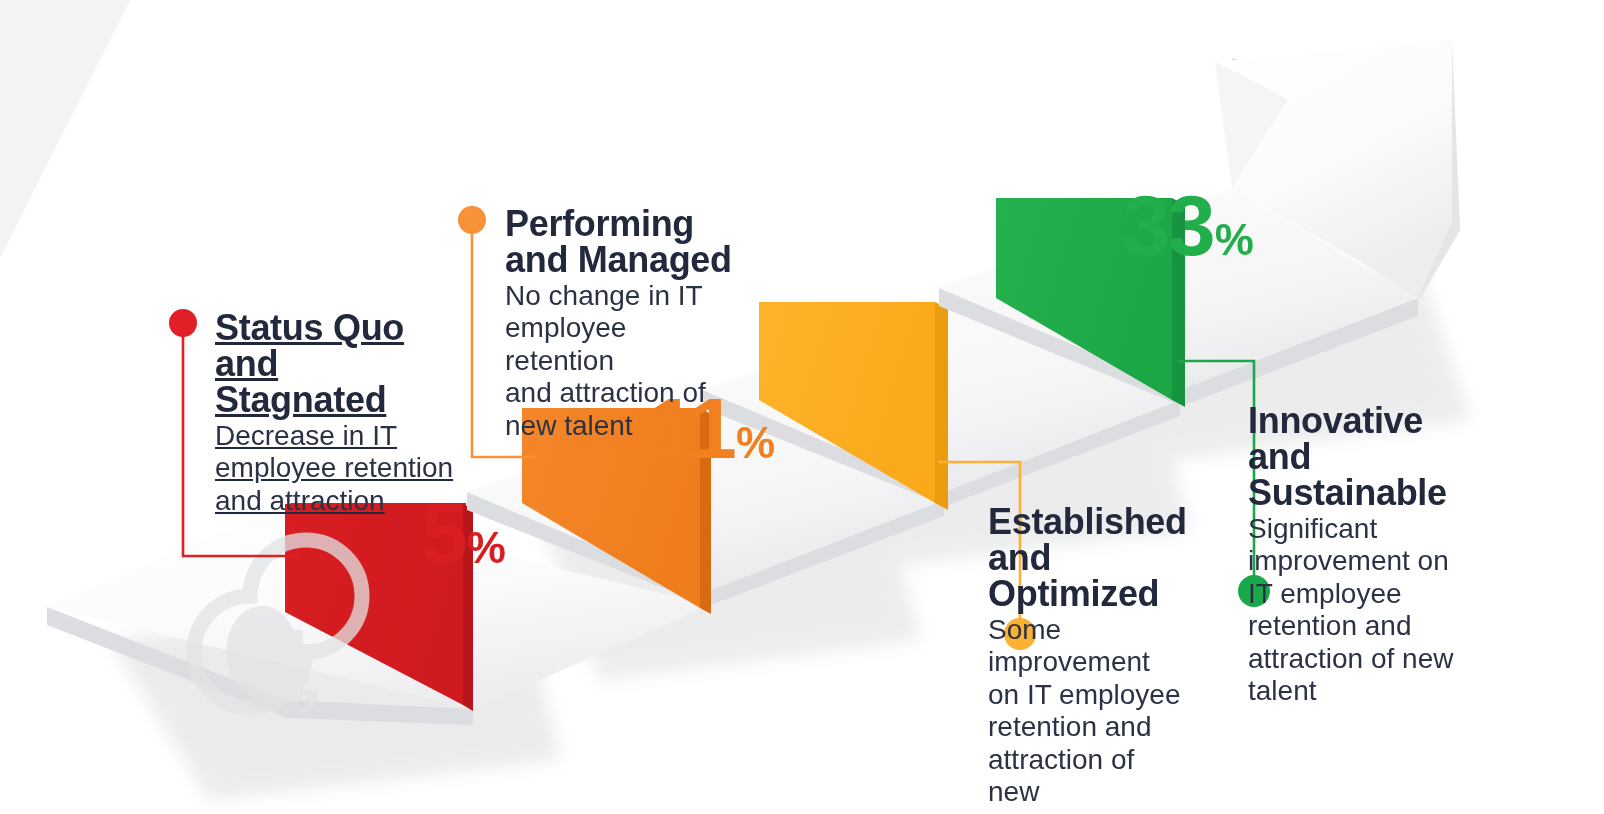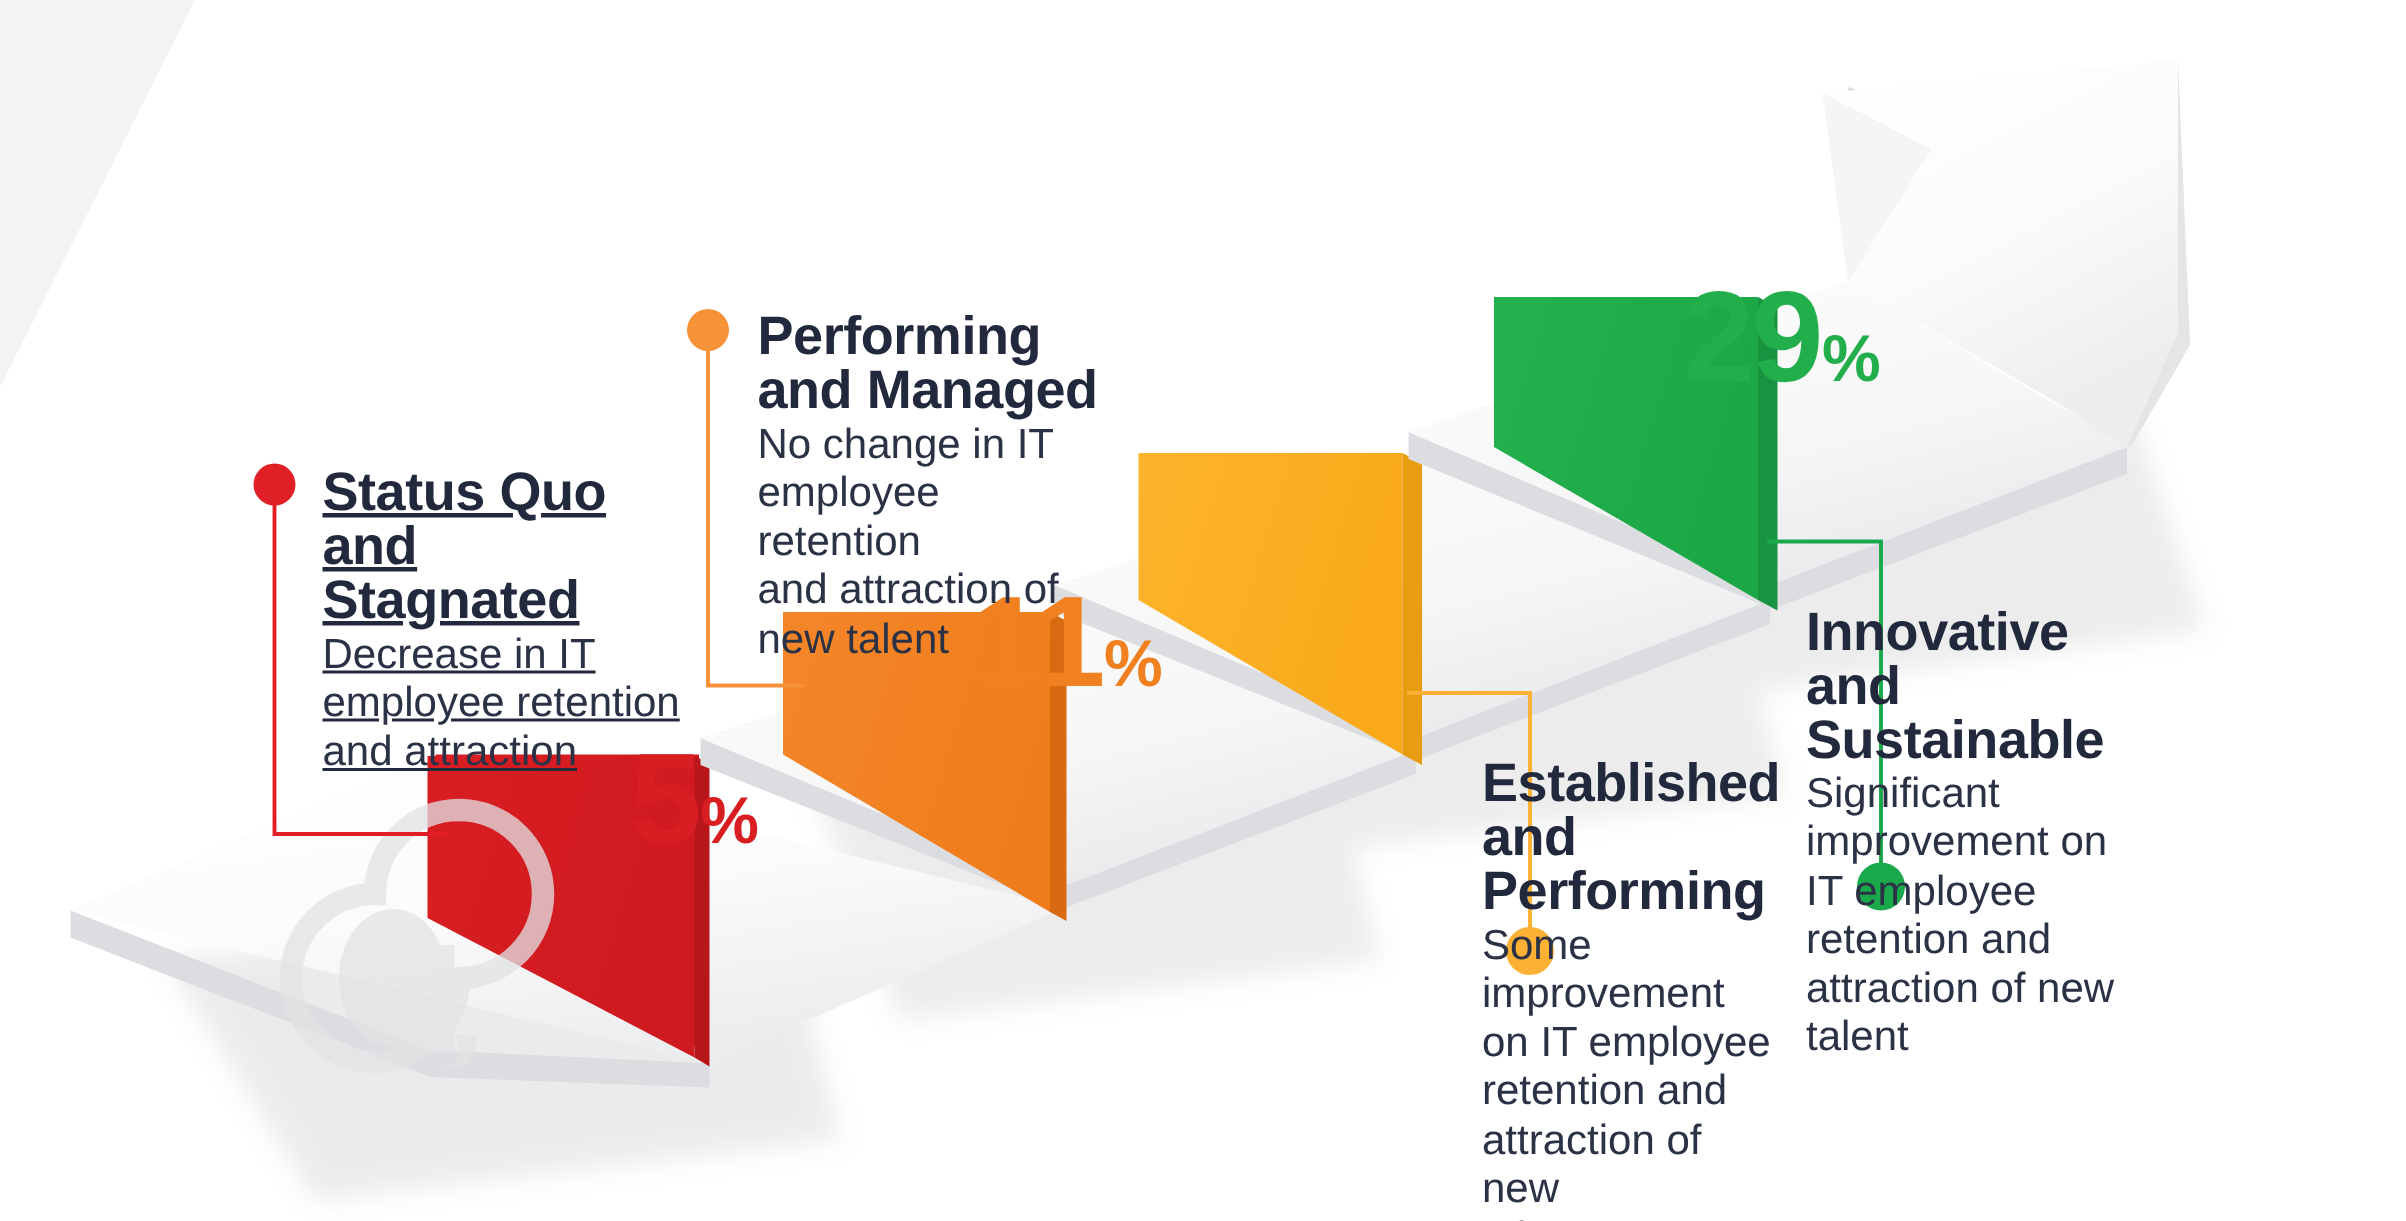--- a/index.html
+++ b/index.html
@@ -191,21 +191,21 @@
   <div class="pct" style="left:420px; top:490px; color:#d81e22;">
     <span class="num">5</span><span class="sym">%</span>
   </div>
 
   <div class="pct" style="left:648px; top:385px; color:#f08020;">
     <span class="num">11</span><span class="sym">%</span>
   </div>
 
 
   <div class="pct" style="left:1122px; top:182px; color:#22ae4b;">
-    <span class="num">29</span><span class="sym">%</span>
+    <span class="num">33</span><span class="sym">%</span>
   </div>
 
   <div class="label-block" style="left:215px; top:310px; width:240px;text-decoration:underline;">
     <div class="label-title">Status Quo
 and Stagnated</div>
     <div class="label-desc">Decrease in IT
 employee retention
 and attraction</div>
   </div>
 
@@ -214,30 +214,30 @@
 and Managed</div>
     <div class="label-desc">No change in IT
 employee retention
 and attraction of
 new talent</div>
   </div>
 
   <div class="label-block" style="left:988px; top:504px; width:200px;">
     <div class="label-title">Established
 and
-Performing</div>
+Optimized</div>
     <div class="label-desc">Some
 improvement
 on IT employee
 retention and
 attraction of new
 talent</div>
   </div>
 
-  <div class="label-block" style="left:1204px; top:403px; width:210px;">
+  <div class="label-block" style="left:1248px; top:403px; width:210px;">
     <div class="label-title">Innovative
 and
 Sustainable</div>
     <div class="label-desc">Significant
 improvement on
 IT employee
 retention and
 attraction of new
 talent</div>
   </div>

